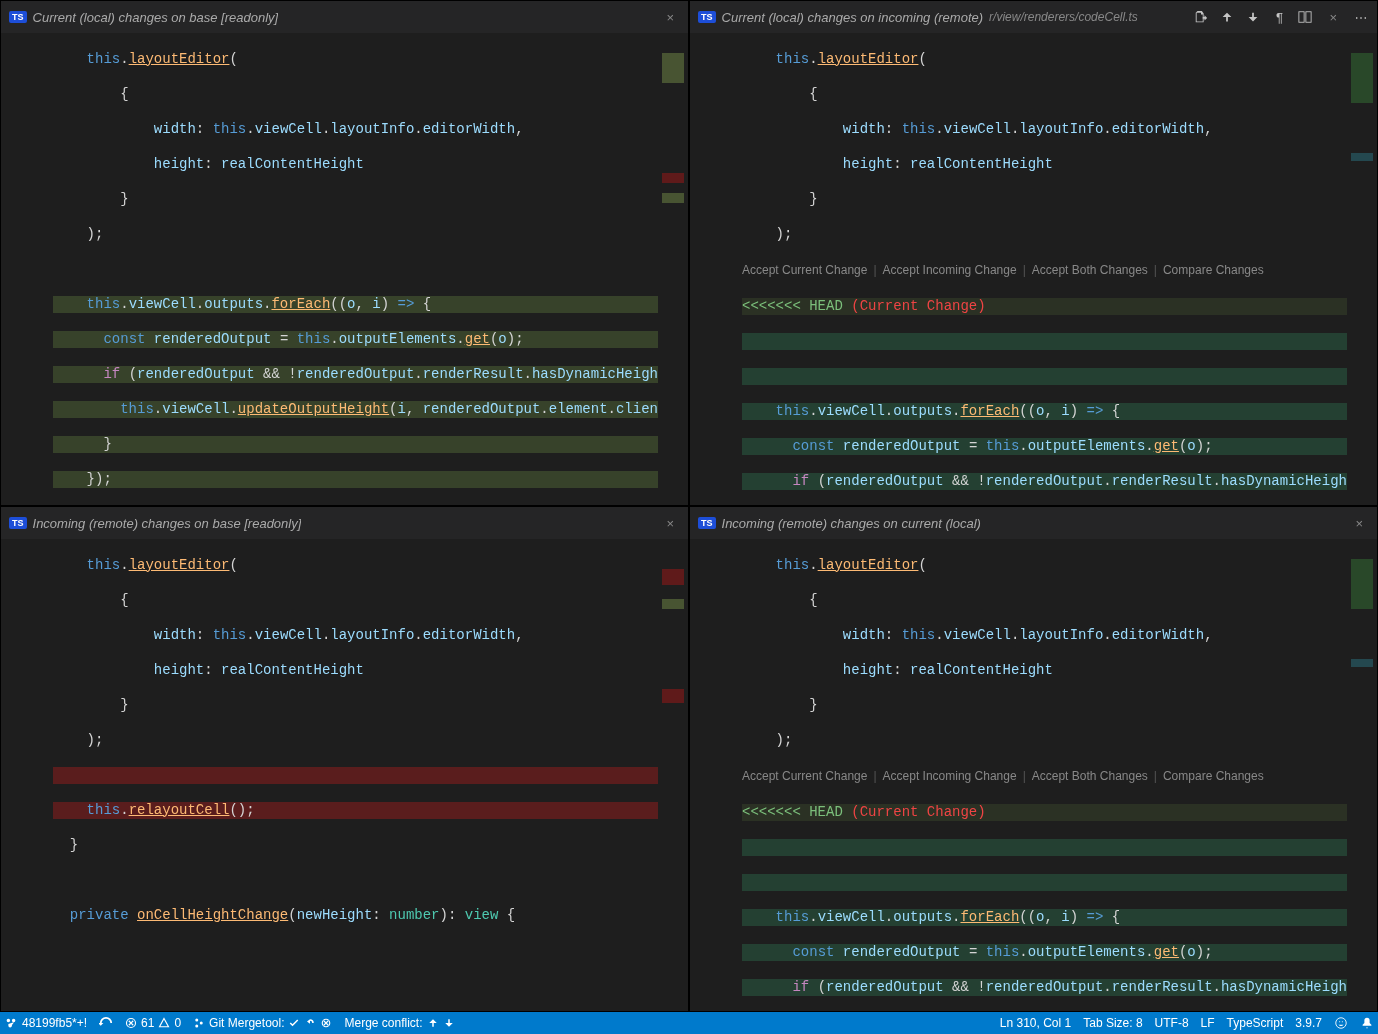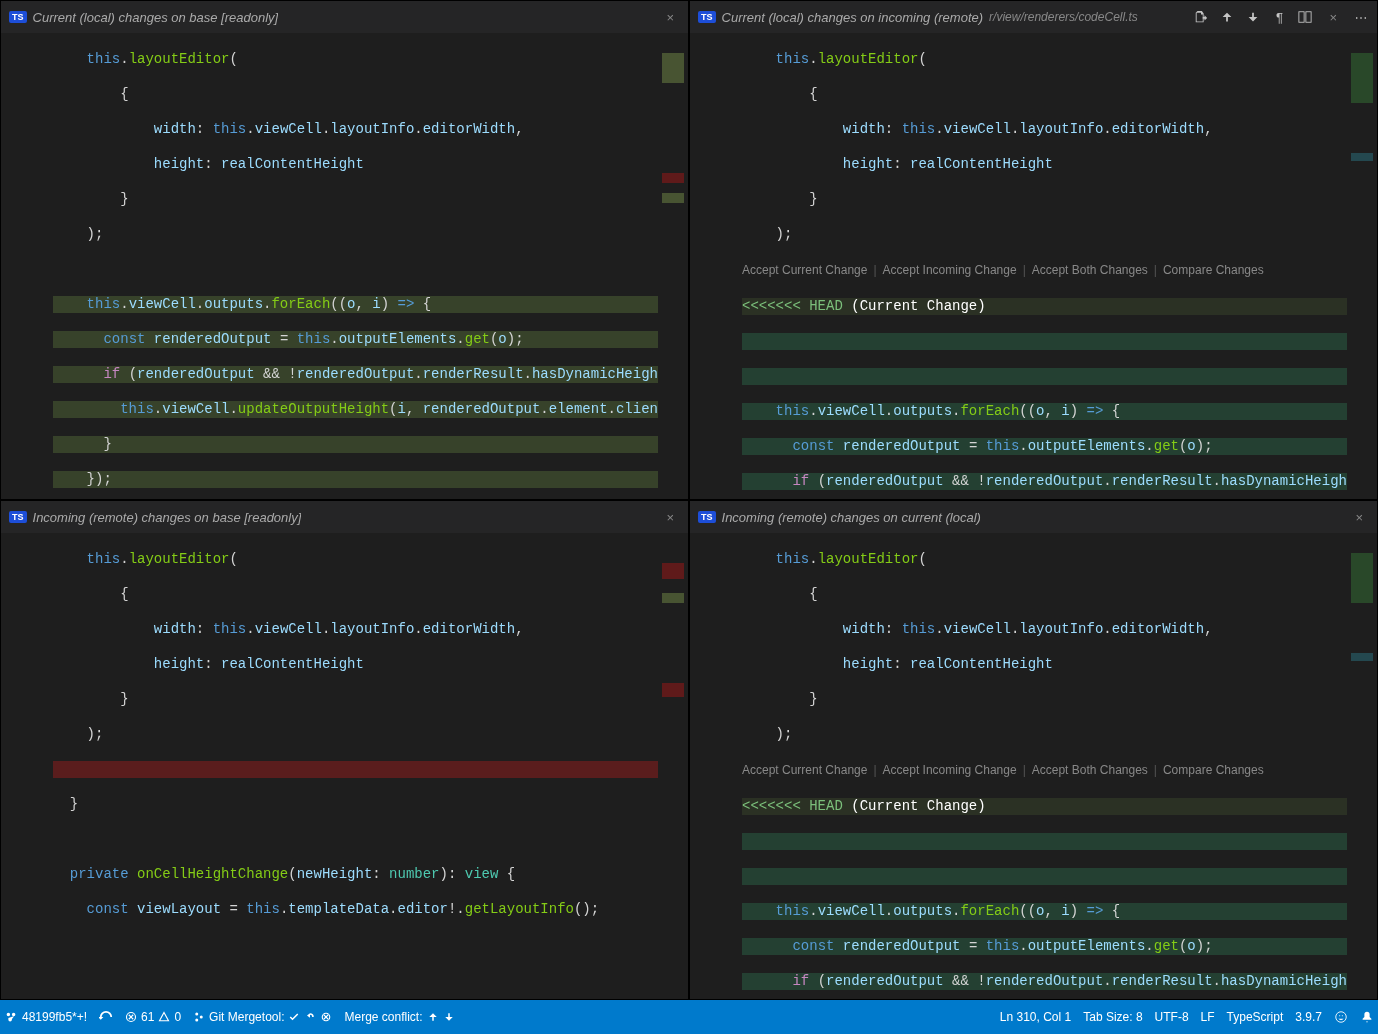--- a/index.html
+++ b/index.html
@@ -33,29 +33,29 @@
   .line.olive { background:#37422a; }
   .line.olive-lt { background:rgba(55,66,42,0.55); }
   .line.red { background:#5a1d1d; }
   .line.green-dk { background:#244032; }
   .codelens { display:flex; gap:6px; font-size:12px; color:#888; padding:1px 0 1px 0; font-family:"Segoe UI",Arial,sans-serif; }
   .codelens span { cursor:pointer; }
   .codelens .divider { color:#555; }
   
   .kw { color:#569cd6; }
   .kw2 { color:#c586c0; }
-  .fn { color:#84cc16; }
+  .fn { color:#fdba74;text-decoration:underline; }
   .var { color:#9cdcfe; }
   .type { color:#4ec9b0; }
   .pun { color:#d4d4d4; }
-  .cmt { color:#ffffff; }
+  .cmt { color:#ef4444; }
   .head-g { color:#7bbf7b; }
   .thisk { color:#569cd6; }
   
-  .statusbar { height:34px; background:#007acc; color:#fff; display:flex; align-items:center; font-size:12px; padding:0 4px; justify-content:space-between; }
+  .statusbar { height:22px; background:#007acc; color:#fff; display:flex; align-items:center; font-size:12px; padding:0 4px; justify-content:space-between; }
   .sb-left, .sb-right { display:flex; align-items:center; gap:12px; }
   .sb-item { display:flex; align-items:center; gap:4px; cursor:pointer; }
   svg { display:block; }
 </style>
 </head>
 <body>
 
 <div class="quad">
 
 <div class="pane">
@@ -188,24 +188,24 @@
   <div class="editor">
     <div class="gutter"></div>
     <div class="code">
 <div class="line">    <span class="thisk">this</span><span class="pun">.</span><span class="fn">layoutEditor</span><span class="pun">(</span></div>
 <div class="line">        <span class="pun">{</span></div>
 <div class="line">            <span class="var">width</span><span class="pun">: </span><span class="thisk">this</span><span class="pun">.</span><span class="var">viewCell</span><span class="pun">.</span><span class="var">layoutInfo</span><span class="pun">.</span><span class="var">editorWidth</span><span class="pun">,</span></div>
 <div class="line">            <span class="var">height</span><span class="pun">: </span><span class="var">realContentHeight</span></div>
 <div class="line">        <span class="pun">}</span></div>
 <div class="line">    <span class="pun">);</span></div>
 <div class="line red"> </div>
+<div class="line red">    <span class="thisk">this</span><span class="pun">.</span><span class="fn">relayoutCell</span><span class="pun">();</span></div>
 <div class="line">  <span class="pun">}</span></div>
 <div class="line"> </div>
 <div class="line">  <span class="kw">private</span> <span class="fn">onCellHeightChange</span><span class="pun">(</span><span class="var">newHeight</span><span class="pun">: </span><span class="type">number</span><span class="pun">): </span><span class="type">view</span> <span class="pun">{</span></div>
-<div class="line">    <span class="kw">const</span> <span class="var">viewLayout</span> <span class="pun">=</span> <span class="thisk">this</span><span class="pun">.</span><span class="var">templateData</span><span class="pun">.</span><span class="var">editor</span><span class="pun">!.</span><span class="fn">getLayoutInfo</span><span class="pun">();</span></div>
 
 
 
 
 
 
 
 
 
 

